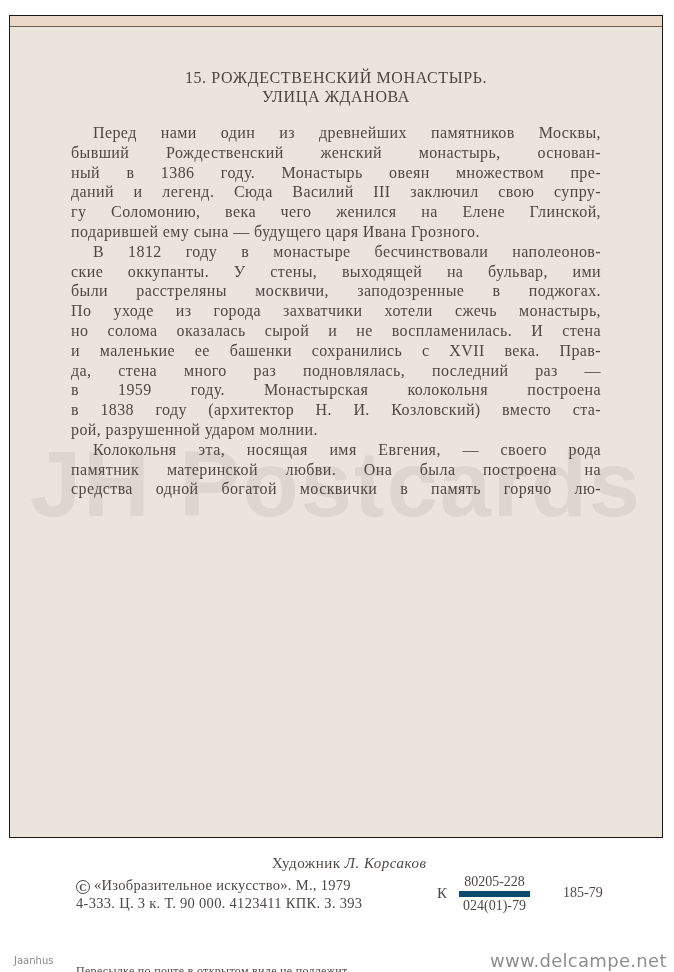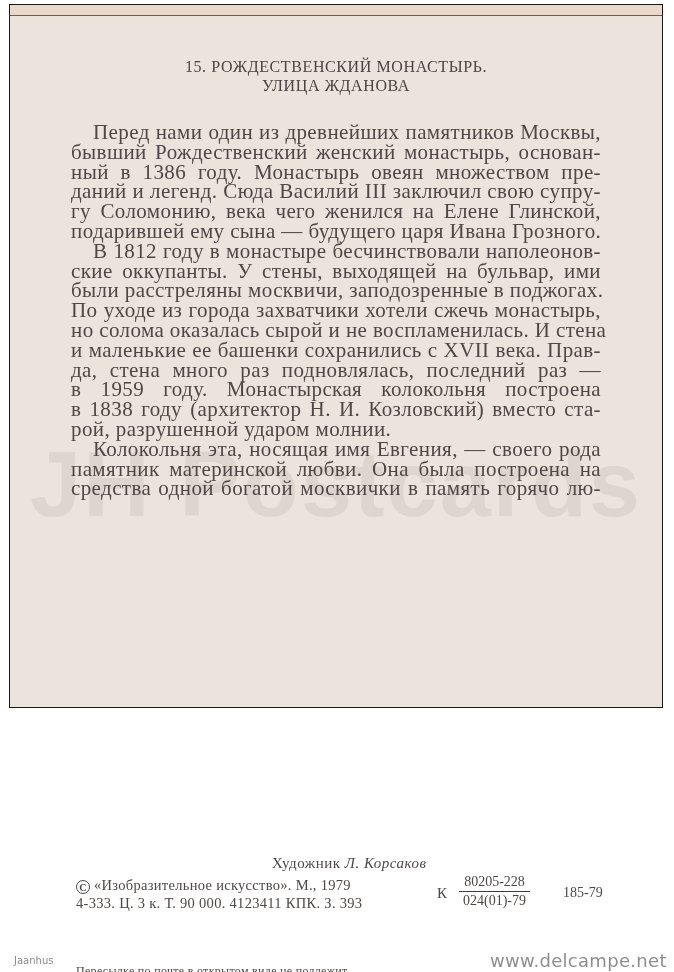--- a/index.html
+++ b/index.html
@@ -1,21 +1,21 @@
 <!DOCTYPE html>
 <html><head>
 <meta charset="utf-8">
 <style>
   html, body { margin: 0; padding: 0; }
   body {
     width: 674px; height: 972px; background: #ffffff; position: relative; overflow: hidden;
     font-family: "DejaVu Serif", "Liberation Serif", serif;
   }
   .card {
-    position: absolute; left: 9px; top: 4px; width: 654px; height: 704px;
+    position: absolute; left: 9px; top: 15px; width: 654px; height: 823px;
     border: 1px solid #1a1a1a; box-sizing: border-box;
     background: #ebe4dc;
   }
   .top-strip {
     position: absolute; left: 0; top: 0; right: 0; height: 10px;
     background: #ead9cb;
     border-bottom: 1px solid #6e5d50;
   }
   .watermark {
     position: absolute; left: 30px; top: 432px; width: 620px;
@@ -24,39 +24,39 @@
     color: rgba(150,140,135,0.16); white-space: nowrap; pointer-events: none;
   }
   .title {
     position: absolute; left: 0; right: 0; top: 52px; text-align: center;
     font-family: "Liberation Serif", "DejaVu Serif", serif;
     font-size: 16px; line-height: 19px; color: #4a4542; letter-spacing: 0.6px;
   }
   .body-text {
     position: absolute; left: 71px; width: 530px; top: 123px;
     font-family: "Liberation Serif", "DejaVu Serif", serif;
-    font-size: 21px; line-height: 19.8px; color: #4d4845;
+    font-size: 16px; line-height: 19.8px; color: #4d4845;
     text-align: justify; letter-spacing: 0.4px;
   }
   .body-text .line { display: block; text-align: justify; text-align-last: justify; white-space: nowrap; }
   .body-text .line.last { text-align-last: left; }
   .body-text .line.indent { padding-left: 22px; }
   .footer { position: absolute; left: 0; right: 0; top: 0; color: #4d4845;
     font-family: "Liberation Serif", "DejaVu Serif", serif; }
   .artist { position: absolute; left: 248px; top: 855px; font-size: 15px; letter-spacing: 0.5px; white-space: nowrap; margin-left: 24px; }
   .artist .name { font-style: italic; }
   .pub1 { position: absolute; left: 76px; top: 877px; font-size: 14.5px; white-space: nowrap; letter-spacing: 0.3px; }
   .pub2 { position: absolute; left: 76px; top: 895px; font-size: 14.5px; white-space: nowrap; letter-spacing: 0.3px; }
   .pub3 { position: absolute; left: 76px; top: 964px; font-size: 12px; white-space: nowrap; letter-spacing: 0.3px; }
   .copy { display: inline-block; width: 14px; height: 14px; border: 1.5px solid #4d4845; border-radius: 50%;
     font-size: 10px; line-height: 14px; text-align: center; font-weight: bold; vertical-align: -1px; margin-right: 4px; box-sizing: border-box; }
   .index { position: absolute; left: 437px; top: 874px; font-size: 14px; white-space: nowrap; }
   .index .k { position: absolute; left: 0; top: 11px; font-size: 15px; }
   .index .frac { position: absolute; left: 22px; top: 0; text-align: center; }
-  .index .num { display: block; border-bottom: 1px solid #0c4a6e; padding: 0 4px 1px; }
+  .index .num { display: block; border-bottom: 6px solid #0c4a6e; padding: 0 4px 1px; }
   .index .den { display: block; padding: 1px 4px 0; }
   .index .tail { position: absolute; left: 126px; top: 11px; }
   .site-left { position: absolute; left: 14px; top: 955px; font-family: "DejaVu Sans", sans-serif; font-size: 10px; color: #8a8a8a; }
   .site-right { position: absolute; left: 490px; top: 950px; font-family: "DejaVu Sans", sans-serif; font-size: 18px; color: #8e8e8e; letter-spacing: 0.3px; }
 </style>
 </head>
 <body>
 
 <div class="card">
   <div class="top-strip"></div>

